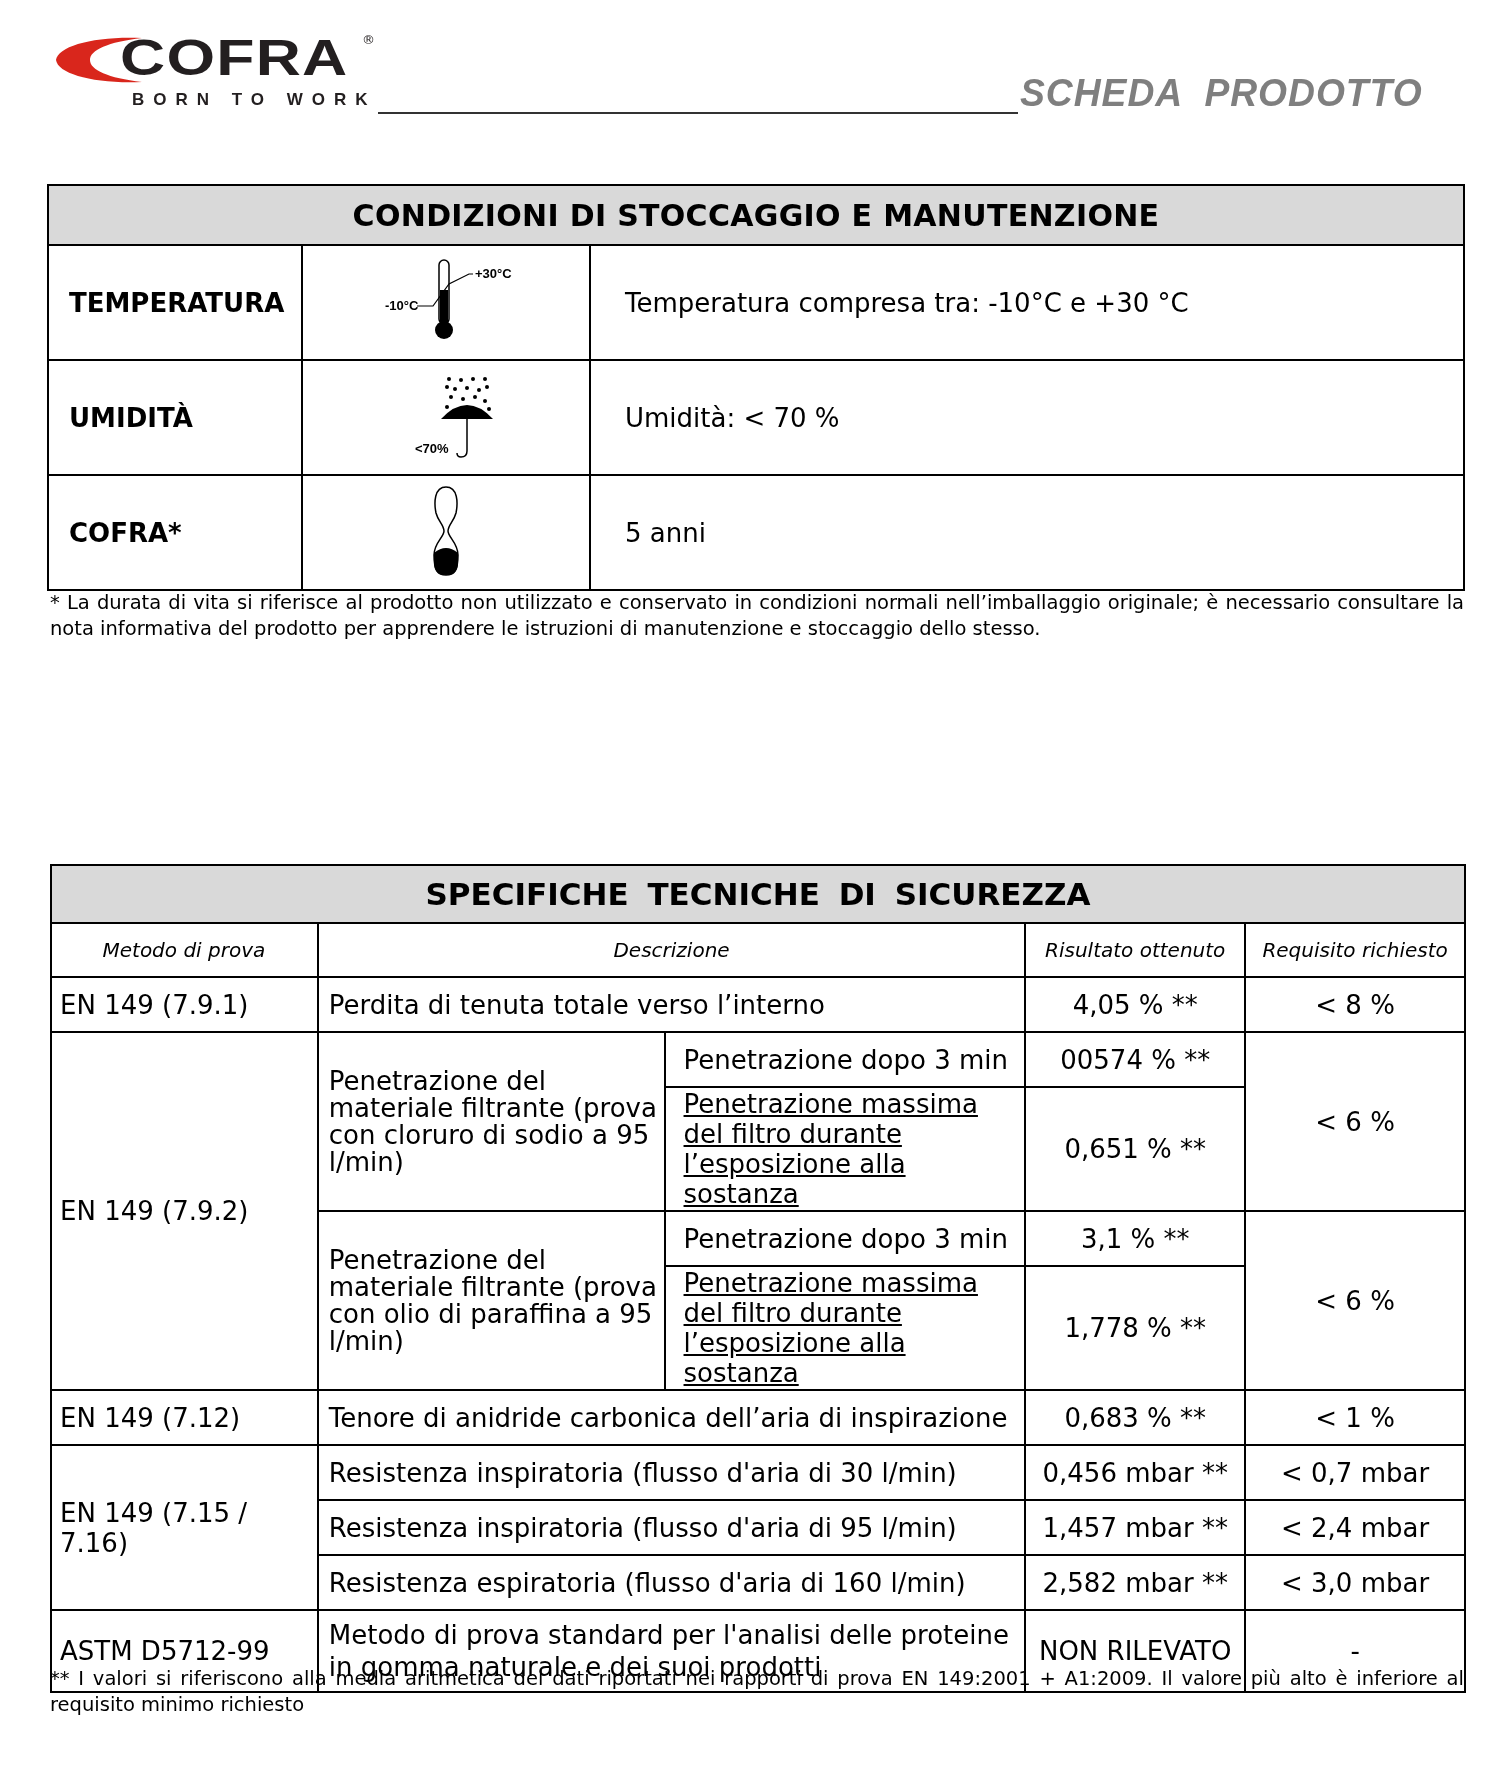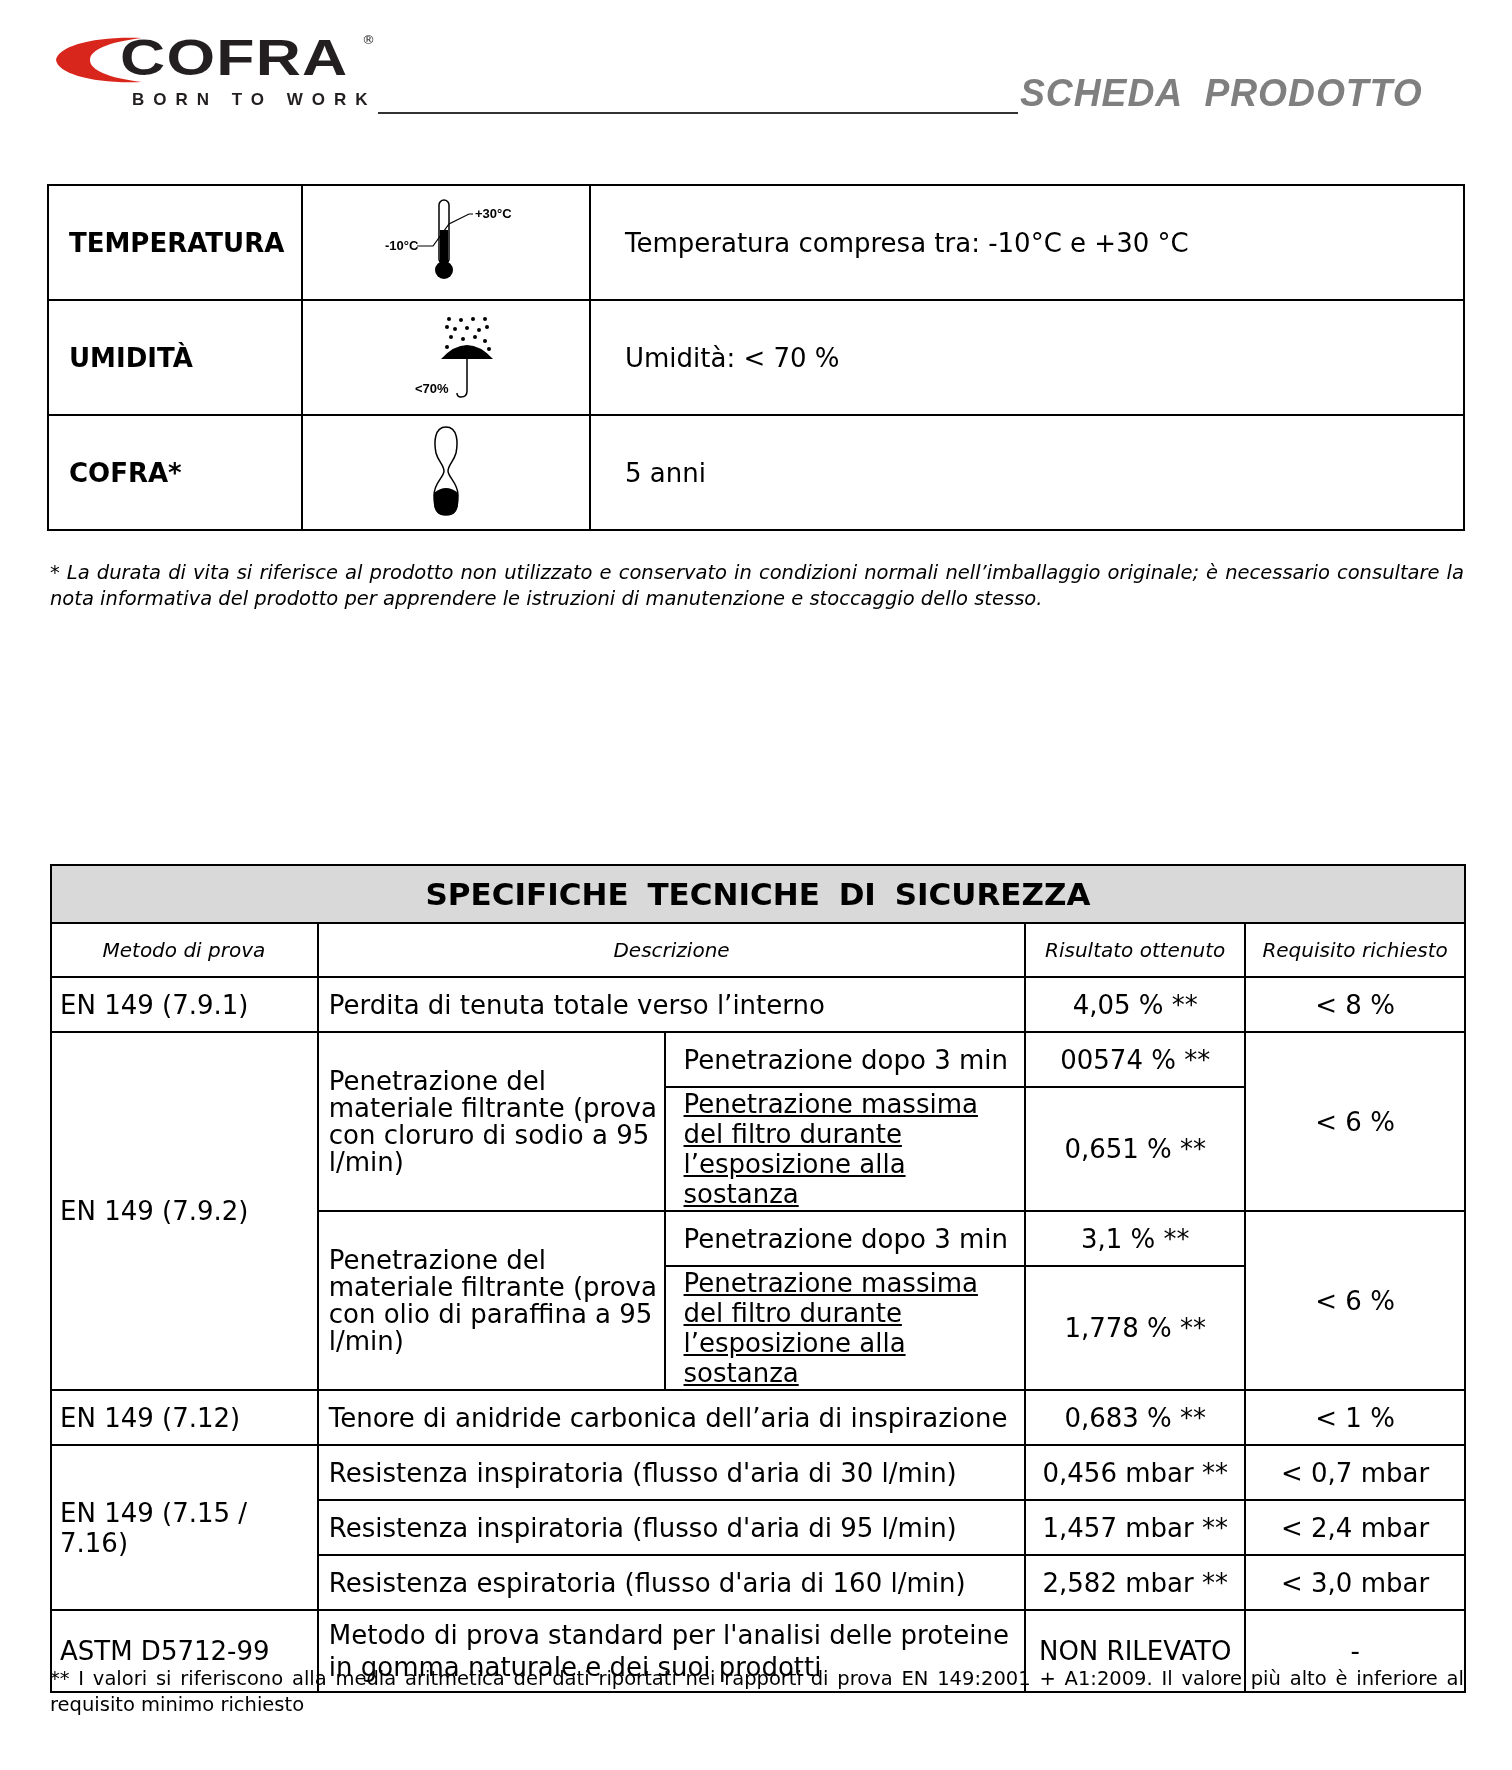--- a/index.html
+++ b/index.html
@@ -24,22 +24,22 @@
   
   table { border-collapse: collapse; position: absolute; }
   .t1 { left: 47px; top: 184px; width: 1418px; }
   .t1 td, .t1 th { border: 2px solid #000; }
   .t1 .title-cell { background: #d9d9d9; height: 56px; font-weight: 700; font-size: 30px;
     text-align: center; letter-spacing: 0.3px; }
   .t1 .row td { height: 111px; }
   .t1 .label { width: 231px; padding-left: 20px; font-weight: 700; font-size: 26px; text-align: left; }
   .t1 .icon-cell { width: 284px; text-align: center; }
   .t1 .val { padding-left: 34px; font-size: 26px; }
-  .note1 { position: absolute; left: 50px; top: 560px; width: 1414px; font-size: 19.5px; line-height: 26px;
-    text-align: justify; text-align-last: left; font-style: italic; }
+  .note1 { position: absolute; left: 50px; top: 590px; width: 1414px; font-size: 19.5px; line-height: 26px;
+    text-align: justify; text-align-last: left; }
 
   
   .t2 { left: 50px; top: 864px; width: 1416px; }
   .t2 td { border: 2px solid #000; font-size: 26px; vertical-align: middle; }
   .t2 .title-cell { background: #d9d9d9; height: 54px; font-weight: 700; font-size: 31px;
     text-align: center; word-spacing: 8px; }
   .t2 .hdr td { height: 50px; font-style: italic; font-size: 20px; text-align: center; }
   .t2 .c1 { width: 256px; padding-left: 8px; }
   .t2 .c2a { width: 334px; padding-left: 10px; line-height: 27px; }
   .t2 .c2b { width: 340px; padding-left: 18px; line-height: 30px; }
@@ -60,20 +60,23 @@
   </svg>
   <div class="logo-word">COFRA</div>
   <div class="logo-reg">®</div>
   <div class="logo-tag">BORN TO WORK</div>
 </div>
 <div class="header-rule"></div>
 <div class="doc-title">SCHEDA  PRODOTTO</div>
 
 <table class="t1">
   <tbody>
+      <tr>
+    <td class="title-cell" colspan="3">CONDIZIONI DI STOCCAGGIO E MANUTENZIONE</td>
+  </tr>
   <tr class="row">
     <td class="label">TEMPERATURA</td>
     <td class="icon-cell">
       <svg width="150" height="90" viewBox="0 0 150 90">
         <rect x="68" y="4" width="10" height="64" rx="5" fill="#fff" stroke="#000" stroke-width="1.5"></rect>
         <rect x="69" y="34" width="8" height="36" fill="#000"></rect>
         <circle cx="73" cy="74" r="9" fill="#000"></circle>
         <polyline points="46,50 62,50 78,28 98,18 102,18" fill="none" stroke="#000" stroke-width="1.2"></polyline>
         <text x="14" y="54" font-family="Liberation Sans, sans-serif" font-weight="700" font-size="13">-10°C</text>
         <text x="104" y="22" font-family="Liberation Sans, sans-serif" font-weight="700" font-size="13">+30°C</text>

